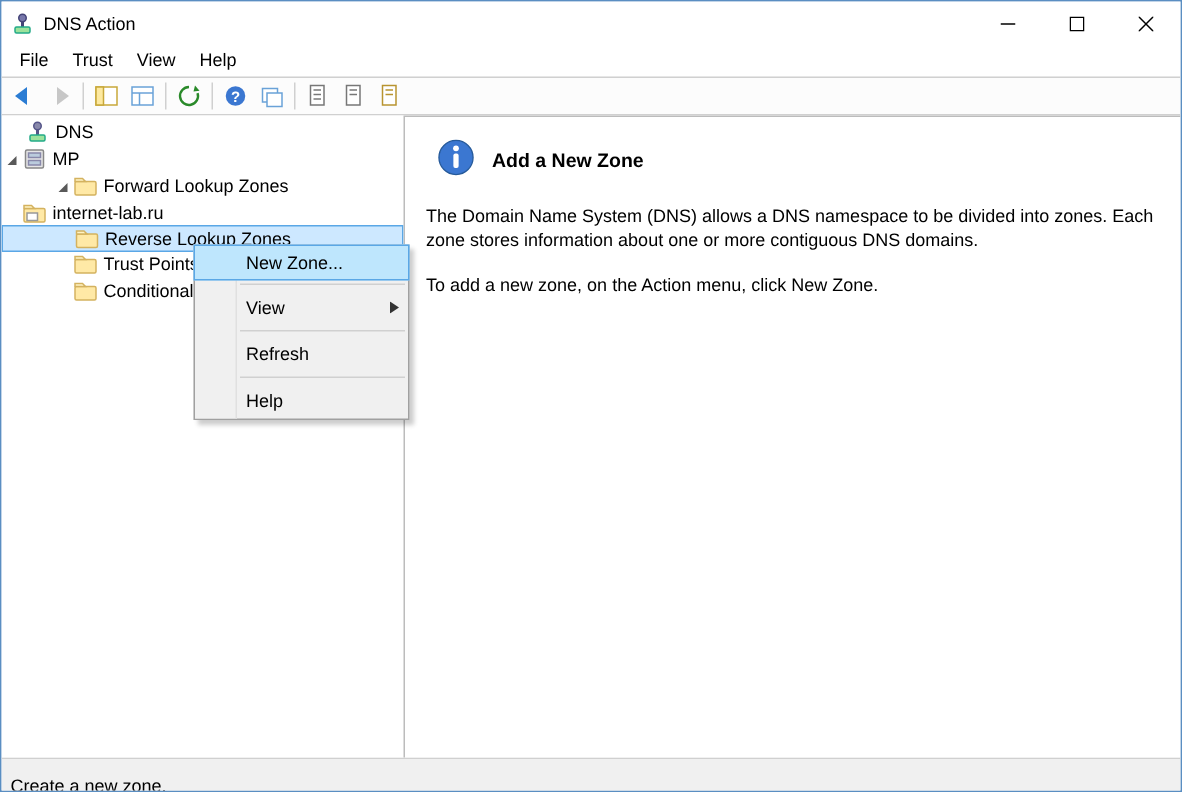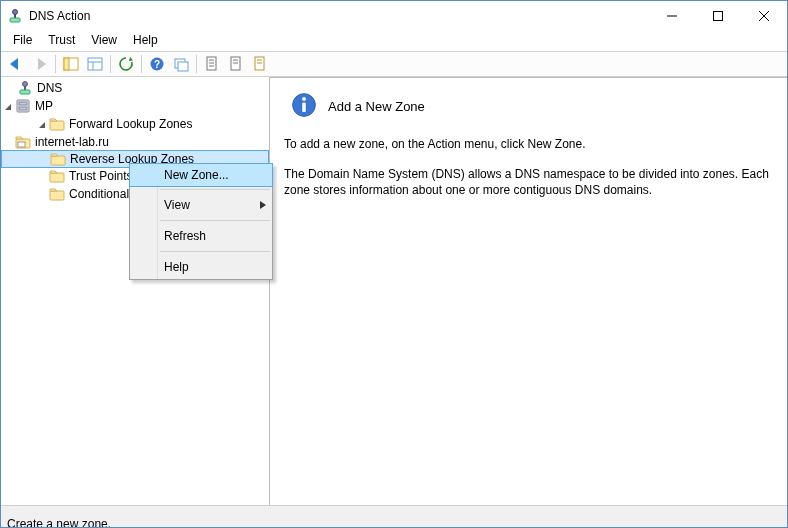--- a/index.html
+++ b/index.html
@@ -16,21 +16,21 @@
   .menubar .menu-item { padding: 2px 8px; }
 
   .toolbar { height: 26px; display: flex; align-items: center; padding: 0 4px; gap: 2px; border-top: 1px solid #d0d0d0; border-bottom: 1px solid #d0d0d0; background: #fcfcfc; }
   .toolbar .tb-sep { width: 1px; height: 18px; background: #d0d0d0; margin: 0 2px; }
   .toolbar .tb-btn { width: 22px; height: 22px; display: flex; align-items: center; justify-content: center; border: 1px solid transparent; }
 
   .content { display: flex; height: calc(100% - 30px - 20px - 26px - 22px); }
   .tree-pane { width: 269px; border-right: 1px solid #bcbcbc; overflow: hidden; padding: 2px 0; background: #fff; position: relative; }
   .right-pane { flex: 1; border-left: none; border: 1px solid #bcbcbc; border-top: none; border-left: none; border-right: none; border-bottom: none; padding: 14px 14px 14px 14px; background: #fff; position: relative; }
   .right-title-row { display:flex; align-items:center; gap:10px; margin-bottom: 14px; margin-left:6px;}
-  .right-title { font-weight: normal; font-size: 13px; }
+  .right-title { font-weight: bold; font-size: 13px; }
   .right-body { font-size: 12px; line-height: 1.35; }
   .right-body p { margin-bottom: 14px; }
 
   .tree { list-style: none; }
   .tree li { white-space: nowrap; text-align: center; }
   .tree-row { display: flex; align-items: center; height: 18px; padding-right: 6px; }
   .twisty { width: 14px; display:inline-flex; justify-content:center; align-items:center; }
   .twisty svg { width: 9px; height: 9px; }
   .node-icon { width: 16px; height: 16px; margin-right: 4px; display:inline-flex; align-items:center; justify-content:center; }
   .indent-0 { padding-left: 2px; }
@@ -266,22 +266,22 @@
     <div class="right-title-row">
       <span><svg width="28" height="28" viewBox="0 0 32 32">
             <circle cx="16" cy="16" r="13" fill="#3b77d1" stroke="#265a9a" stroke-width="1"></circle>
             <circle cx="16" cy="16" r="13" fill="url(#g)"></circle>
             <circle cx="16" cy="9" r="2.2" fill="#fff"></circle>
             <rect x="14" y="13" width="4" height="11" rx="1.5" fill="#fff"></rect>
           </svg></span>
       <span class="right-title">Add a New Zone</span>
     </div>
     <div class="right-body">
+      <p>The Domain Name System (DNS) allows a DNS namespace to be divided into zones. Each zone stores information about one or more contiguous DNS domains.</p>
       <p>To add a new zone, on the Action menu, click New Zone.</p>
-      <p>The Domain Name System (DNS) allows a DNS namespace to be divided into zones. Each zone stores information about one or more contiguous DNS domains.</p>
     </div>
   </div>
 </div>
 
 <div class="context-menu">
   <div class="gutter"></div>
   <div class="cm-item hover">
       <span>New Zone...</span>
     </div>
   <div class="cm-sep"></div>

